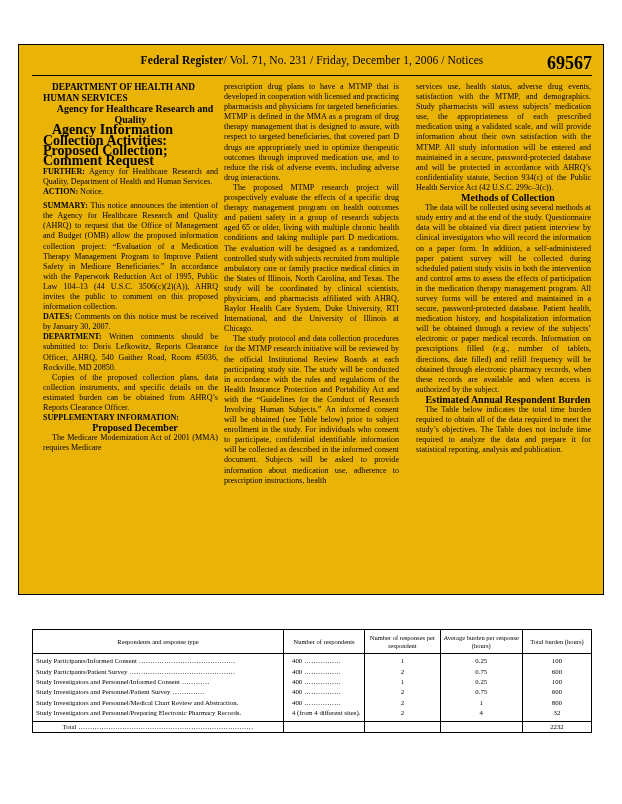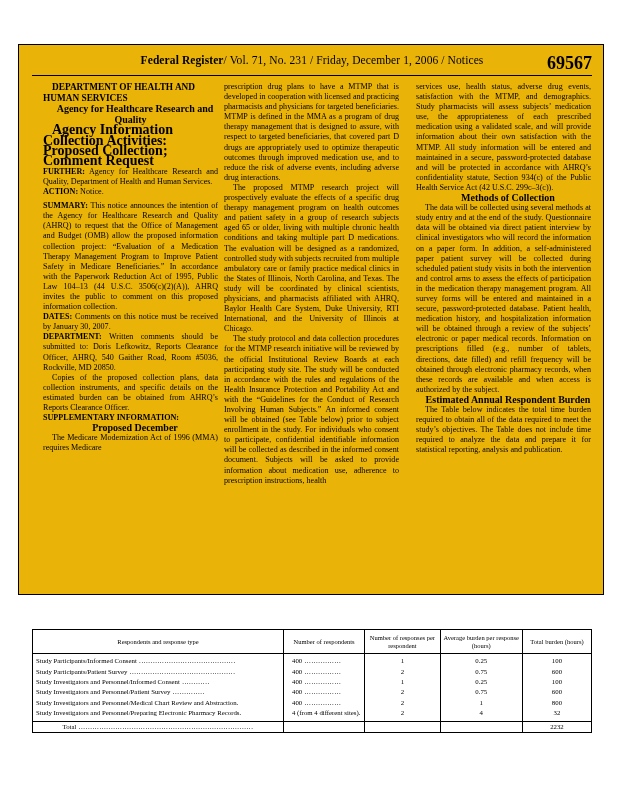--- a/index.html
+++ b/index.html
@@ -193,21 +193,21 @@
           <p class="h-title">Agency Information Collection Activities: Proposed Collection; Comment Request</p>
           <p class="noind"><span class="lead">FURTHER:</span><span> Agency for Healthcare Research and Quality, Department of Health and Human Services.</span></p>
           <p class="noind"><span class="lead">ACTION:</span><span> Notice.</span></p>
           <div class="gap"></div>
           <p class="noind"><span class="lead">SUMMARY:</span><span> This notice announces the intention of the Agency for Healthcare Research and Quality (AHRQ) to request that the Office of Management and Budget (OMB) allow the proposed information collection project: “Evaluation of a Medication Therapy Management Program to Improve Patient Safety in Medicare Beneficiaries.” In accordance with the Paperwork Reduction Act of 1995, Public Law 104–13 (44 U.S.C. 3506(c)(2)(A)), AHRQ invites the public to comment on this proposed information collection.</span></p>
           <p class="noind"><span class="lead">DATES:</span><span> Comments on this notice must be received by January 30, 2007.</span></p>
           <p class="noind"><span class="lead">DEPARTMENT:</span><span> Written comments should be submitted to: Doris Lefkowitz, Reports Clearance Officer, AHRQ, 540 Gaither Road, Room #5036, Rockville, MD 20850.</span></p>
           <p>Copies of the proposed collection plans, data collection instruments, and specific details on the estimated burden can be obtained from AHRQ’s Reports Clearance Officer.</p>
           <p class="noind"><span class="lead">SUPPLEMENTARY INFORMATION:</span></p>
           <p class="sec-head">Proposed December</p>
-          <p>The Medicare Modernization Act of 1996 (MMA) requires Medicare</p>
+          <p>The Medicare Modernization Act of 2001 (MMA) requires Medicare</p>
         </div>
 
         <div class="col col2">
           <p class="noind">prescription drug plans to have a MTMP that is developed in cooperation with licensed and practicing pharmacists and physicians for targeted beneficiaries. MTMP is defined in the MMA as a program of drug therapy management that is designed to assure, with respect to targeted beneficiaries, that covered part D drugs are appropriately used to optimize therapeutic outcomes through improved medication use, and to reduce the risk of adverse events, including adverse drug interactions.</p>
           <p>The proposed MTMP research project will prospectively evaluate the effects of a specific drug therapy management program on health outcomes and patient safety in a group of research subjects aged 65 or older, living with multiple chronic health conditions and taking multiple part D medications. The evaluation will be designed as a randomized, controlled study with subjects recruited from multiple ambulatory care or family practice medical clinics in the States of Illinois, North Carolina, and Texas. The study will be coordinated by clinical scientists, physicians, and pharmacists affiliated with AHRQ, Baylor Health Care System, Duke University, RTI International, and the University of Illinois at Chicago.</p>
           <p>The study protocol and data collection procedures for the MTMP research initiative will be reviewed by the official Institutional Review Boards at each participating study site. The study will be conducted in accordance with the rules and regulations of the Health Insurance Protection and Portability Act and with the “Guidelines for the Conduct of Research Involving Human Subjects.” An informed consent will be obtained (see Table below) prior to subject enrollment in the study. For individuals who consent to participate, confidential identifiable information will be collected as described in the informed consent document. Subjects will be asked to provide information about medication use, adherence to prescription instructions, health</p>
         </div>
 
         <div class="col col3">
           <p class="noind">services use, health status, adverse drug events, satisfaction with the MTMP, and demographics. Study pharmacists will assess subjects’ medication use, the appropriateness of each prescribed medication using a validated scale, and will provide information about their own satisfaction with the MTMP. All study information will be entered and maintained in a secure, password-protected database and will be protected in accordance with AHRQ’s confidentiality statute, Section 934(c) of the Public Health Service Act (42 U.S.C. 299c–3(c)).</p>

